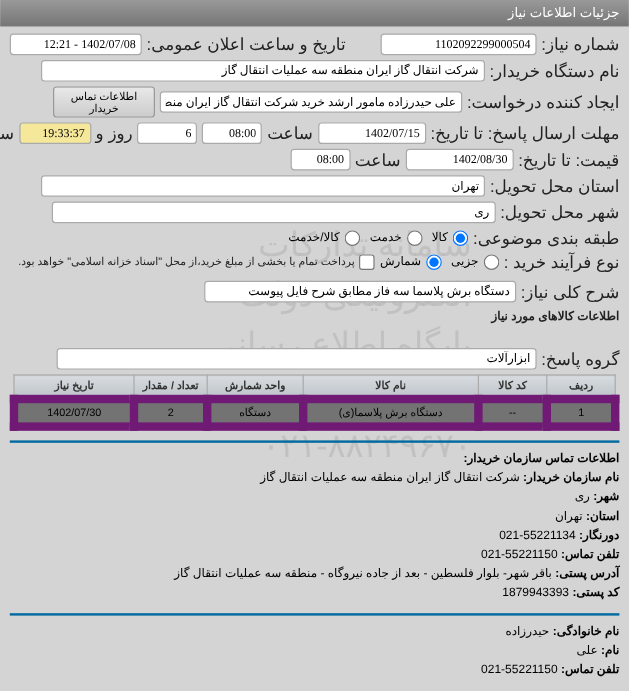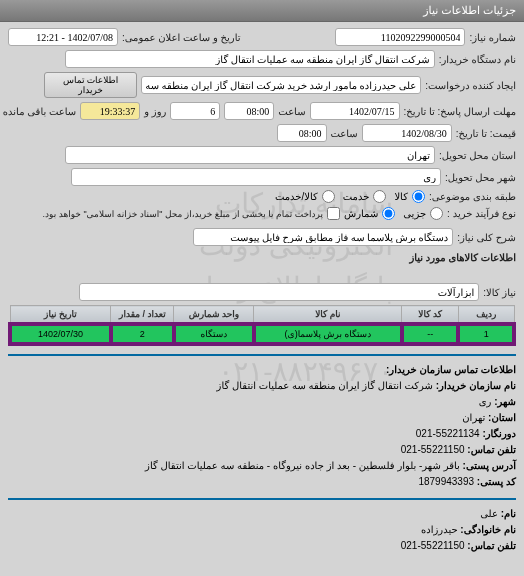--- a/index.html
+++ b/index.html
@@ -36,21 +36,21 @@
   position: relative;
   z-index: 2;
 }
 .row {
   display: flex;
   align-items: center;
   margin-bottom: 4px;
   gap: 4px;
 }
 .label {
-  font-size: 10px;
+  font-size: 14px;
   color: #222;
   white-space: nowrap;
 }
 input[type="text"] {
   border: 1px solid #aaa;
   border-radius: 3px;
   padding: 2px 4px;
   font-size: 10px;
   font-family: Tahoma;
   background: #fff;
@@ -89,22 +89,22 @@
 }
 .table th {
   background: linear-gradient(#d8dce0, #c0c6cc);
   border: 1px solid #aaa;
   padding: 3px 4px;
   font-size: 9px;
   font-weight: bold;
   color: #333;
 }
 .table td {
-  background: #22c55e;
-  border: 4px solid #701a75;
+  background: #737373;
+  border: 7px solid #701a75;
   padding: 3px 20px;
   font-size: 9px;
   text-align: center;
 }
 .info-section {
   border-top: 2px solid #0369a1;
   padding-top: 6px;
   margin-top: 8px;
   font-size: 10px;
   line-height: 1.6;
@@ -214,21 +214,21 @@
   </div>
 
   <div class="row" style="margin-top:8px">
     <span class="label" style="font-weight:normal">شرح کلی نیاز:</span>
     <input type="text" style="width: 260px;" value="دستگاه برش پلاسما سه فاز مطابق شرح فایل پیوست">
   </div>
 
   <div class="section-title">اطلاعات کالاهای مورد نیاز</div>
 
   <div class="row">
-    <span class="label">نیاز کالا:</span>
+    <span class="label">گروه پاسخ:</span>
     <input type="text" style="width: 400px;" value="ابزارآلات">
   </div>
 
   <table class="table">
     <thead>
       <tr>
         <th>ردیف</th>
         <th>کد کالا</th>
         <th>نام کالا</th>
         <th>واحد شمارش</th>
@@ -275,26 +275,26 @@
       <span>باقر شهر- بلوار فلسطین - بعد از جاده نیروگاه - منطقه سه عملیات انتقال گاز</span>
     </div>
     <div>
       <span class="bold">کد پستی:</span>
       <span>1879943393</span>
     </div>
   </div>
 
   <div class="info-section">
     <div>
+      <span class="bold">نام خانوادگی:</span>
+      <span>حیدرزاده</span>
+    </div>
+    <div>
       <span class="bold">نام:</span>
       <span>علی</span>
     </div>
     <div>
-      <span class="bold">نام خانوادگی:</span>
-      <span>حیدرزاده</span>
-    </div>
-    <div>
       <span class="bold">تلفن تماس:</span>
       <span>55221150-021</span>
     </div>
   </div>
 
 </div>
 
 </body></html>

